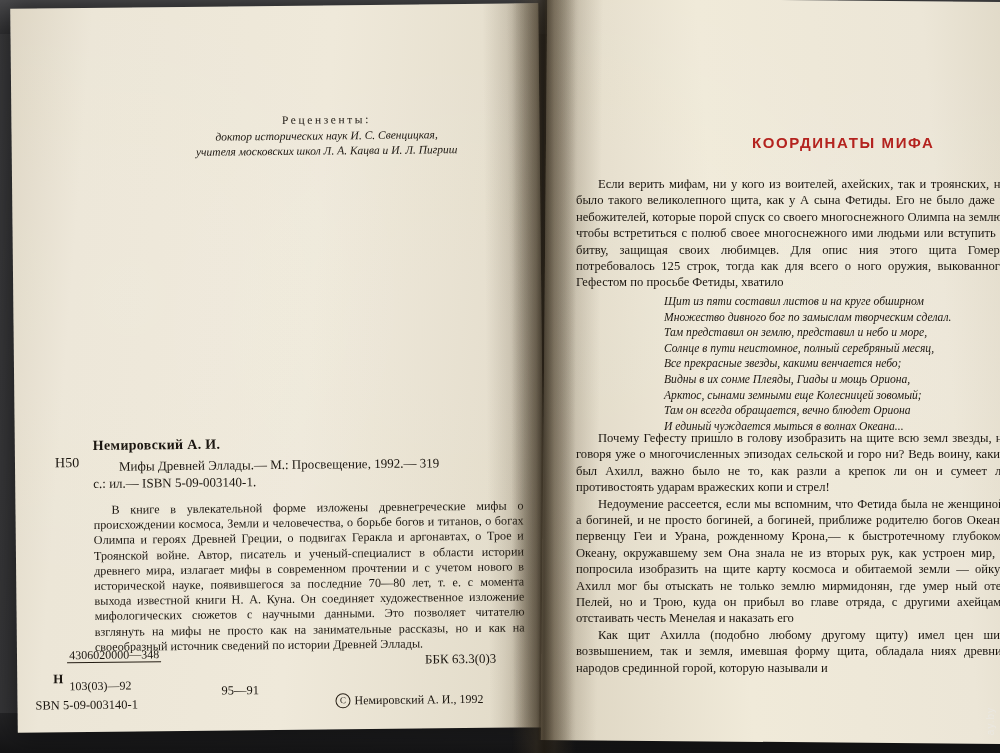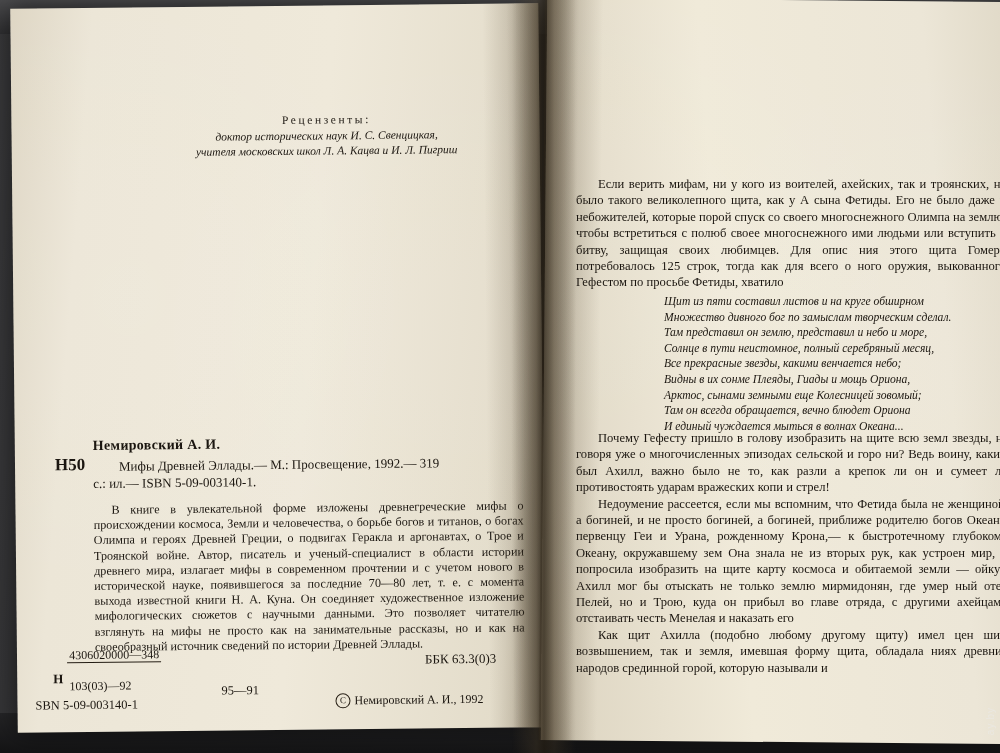--- a/index.html
+++ b/index.html
@@ -133,22 +133,22 @@
   }
   .imprint-author {
     font-size: 14px;
     font-weight: bold;
     letter-spacing: 0.3px;
   }
   .shelfmark {
     position: absolute;
     left: 40px;
     top: 447px;
-    font-size: 17px;
-    font-weight: bold;
+    font-size: 14px;
+    font-weight: normal;
   }
   .imprint-title {
     margin-top: 4px;
     font-size: 13px;
     line-height: 17px;
     text-indent: 26px;
   }
   .imprint-title2 {
     font-size: 13px;
     line-height: 17px;
@@ -340,20 +340,21 @@
 
       <div class="spine-dark-left"></div>
     </div>
 
     <div class="leaf leaf-right">
       <div class="grain"></div>
       <div class="edge-shadow"></div>
       <div class="spine-dark-right"></div>
     </div>
 
+    <div class="txt chapter-title">КООРДИНАТЫ МИФА</div>
 
     <div class="txt body-col">
       <p>Если верить мифам, ни у кого из воителей, ахейских, так и троянских, не было такого великолепного щита, как у А сына Фетиды. Его не было даже у небожителей, которые порой спуск со своего многоснежного Олимпа на землю, чтобы встретиться с полюб своее многоснежного ими людьми или вступить в битву, защищая своих любимцев. Для опис ния этого щита Гомеру потребовалось 125 строк, тогда как для всего о ного оружия, выкованного Гефестом по просьбе Фетиды, хватило</p>
     </div>
 
     <div class="txt verse">
       <div>Щит из пяти составил листов и на круге обширном</div>
       <div>Множество дивного бог по замыслам творческим сделал.</div>
       <div>Там представил он землю, представил и небо и море,</div>
       <div>Солнце в пути неистомное, полный серебряный месяц,</div>

